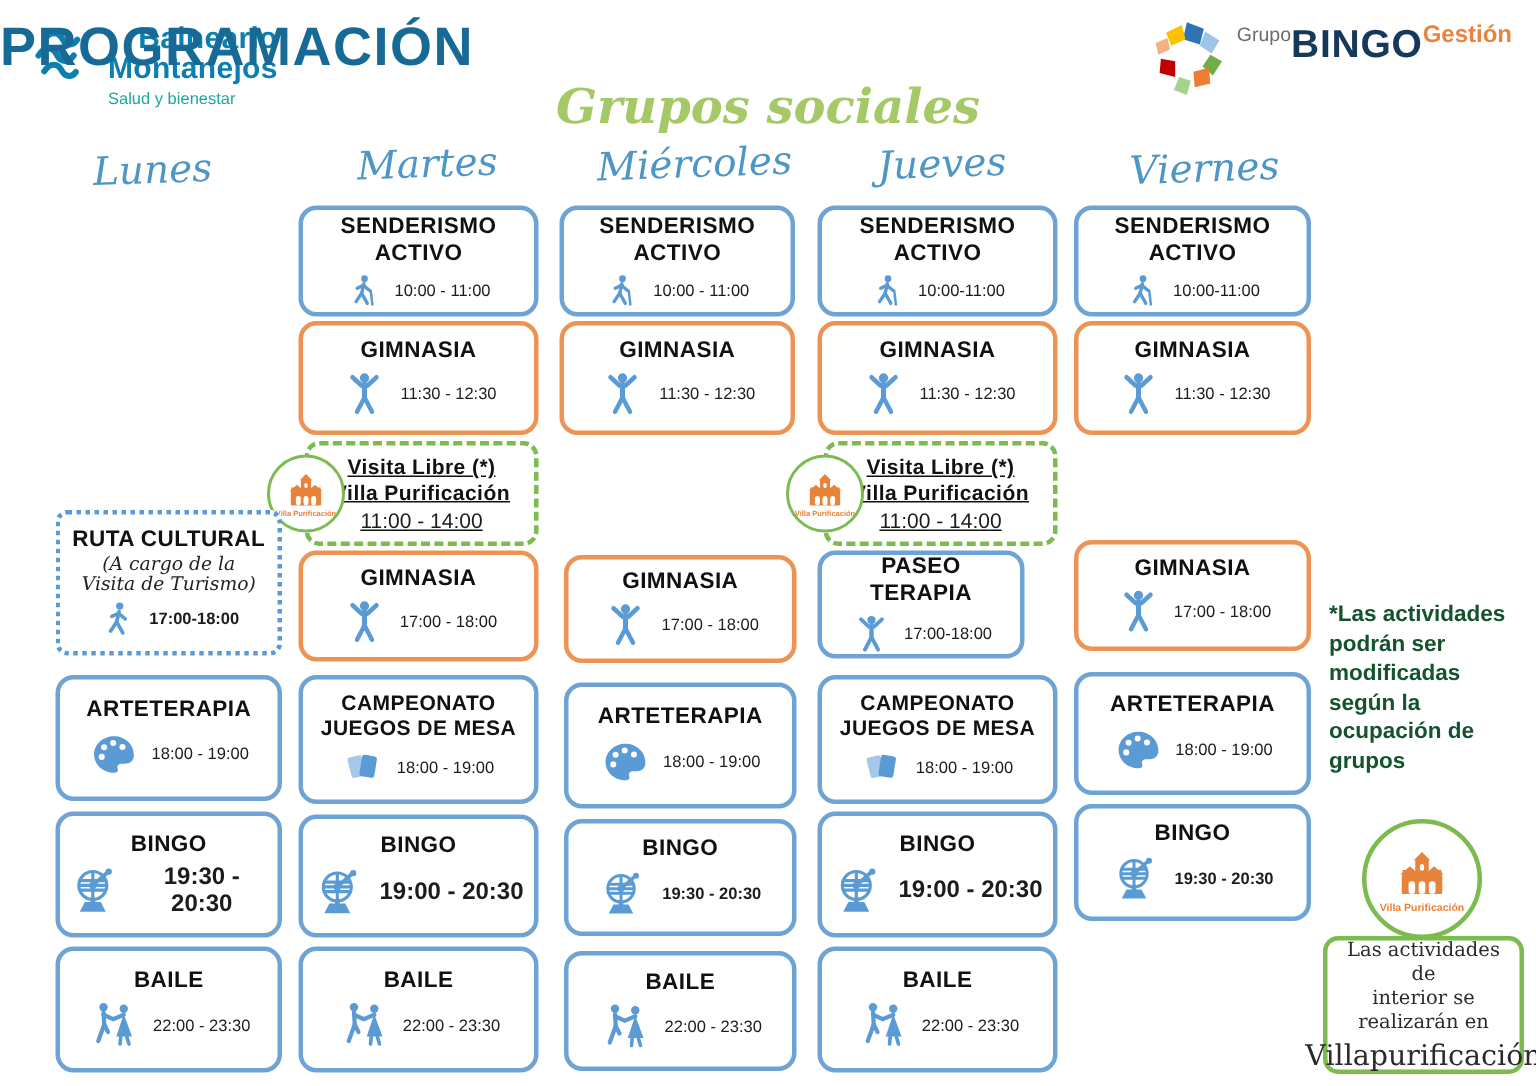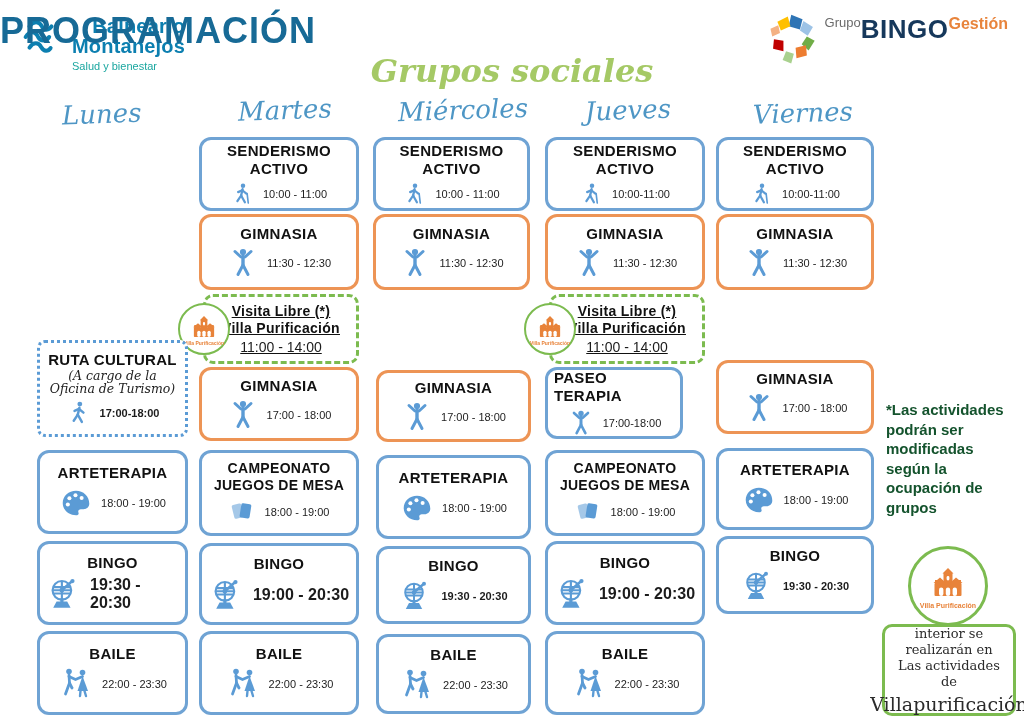--- a/index.html
+++ b/index.html
@@ -22,21 +22,21 @@
   .caps-main{font-size:26px;font-weight:800;color:#16385B;letter-spacing:.5px;}
   .caps-bottom{font-size:16px;font-weight:700;color:#E8843C;}
 
   
   .day{position:absolute;font-family:"DejaVu Serif",serif;font-style:italic;
        font-size:26px;color:#4E96C5;transform:rotate(-2deg);}
 
   
   .card{position:absolute;background:#fff;border-radius:12px;box-sizing:border-box;
         display:flex;flex-direction:column;align-items:center;justify-content:center;
-        text-align:left;padding:4px 6px;}
+        text-align:center;padding:4px 6px;}
   .b-blue{border:3px solid #6FA3D4;}
   .b-orange{border:3px solid #ED9455;}
   .b-green{border:3px dashed #7CBB4F;border-radius:10px;text-decoration:underline;}
   .b-dotted{border:3px dotted #5B9BD5;border-radius:8px;}
   .ttl{font-weight:700;font-size:15px;letter-spacing:.3px;line-height:1.18;color:#111;}
   .ttl.sm{font-size:14px;}
   .row{display:flex;align-items:center;justify-content:center;gap:8px;margin-top:4px;}
   .time{font-size:11px;color:#1c1c1c;}
   .time.sm{font-size:14px;margin-top:2px;}
   .time.semib{font-weight:600;}
@@ -299,21 +299,21 @@
       <span class="vb-label">Villa Purificación</span>
     </div>
     <div class="ttl sm">Visita Libre (*)</div>
     <div class="ttl sm">Villa Purificación</div>
     <div class="time sm">11:00 - 14:00</div>
   </div>
 
   <div class="card b-dotted" style="left:37px;top:340px;width:151px;height:97px">
     <div class="ttl">RUTA CULTURAL</div>
     <div class="script">(A cargo de la</div>
-    <div class="script">Oficina de Turismo)</div>
+    <div class="script">Visita de Turismo)</div>
     <div class="row">
         <svg class="ic" width="26" height="26">
           <use href="#i-walk"></use>
         </svg>
       <span class="time semib">17:00-18:00</span>
       </div>
   </div>
 
   <div class="card b-orange" style="left:199px;top:367px;width:160px;height:74px">
     <div class="ttl">GIMNASIA</div>
@@ -486,18 +486,18 @@
   <div class="mod-note">*Las actividades podrán ser modificadas según la ocupación de grupos</div>
 
   <div class="villa-big">
     <svg width="40" height="36">
         <use href="#i-villa"></use>
       </svg>
     <span class="vb-label lg">Villa Purificación</span>
   </div>
 
   <div class="interior-box">
+    <div class="int-line">Las actividades de</div>
     <div class="int-line">interior se realizarán en</div>
-    <div class="int-line">Las actividades de</div>
     <div class="int-big">Villapurificación</div>
   </div>
 
 </div>
 
 </body></html>

